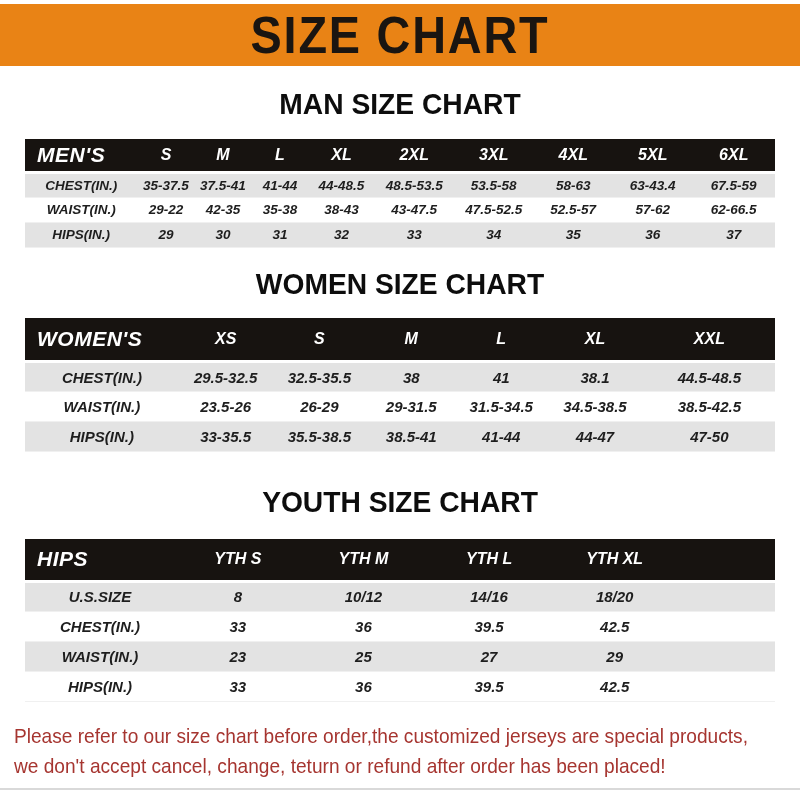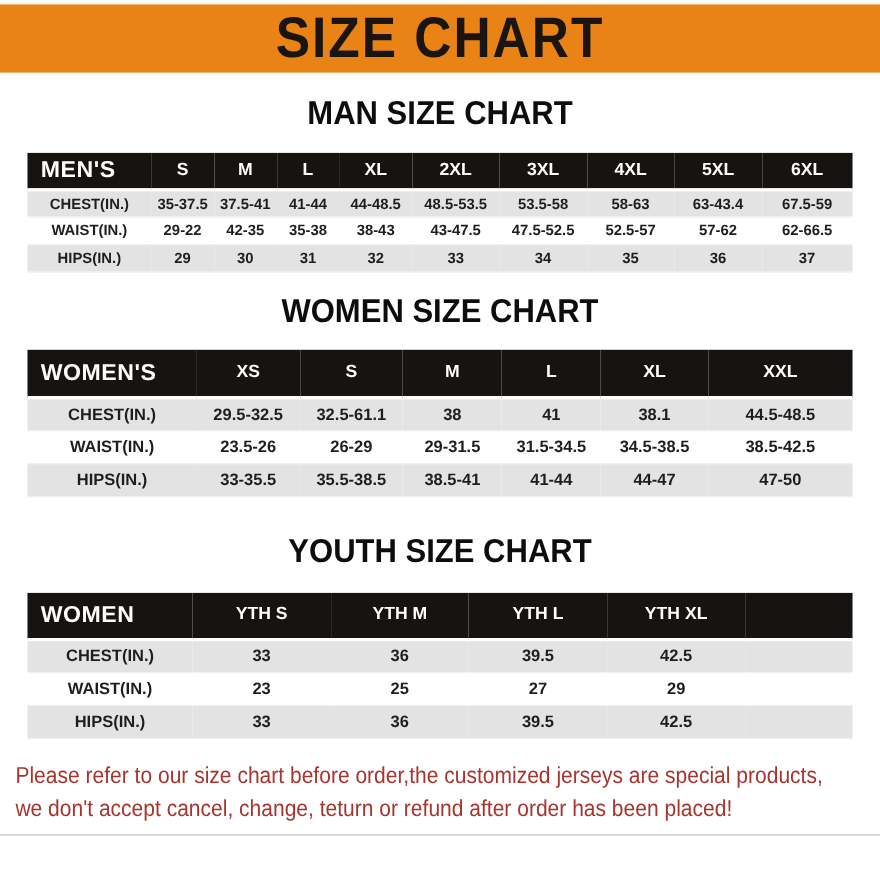--- a/index.html
+++ b/index.html
@@ -27,21 +27,21 @@
   h2.section-heading{
     text-align:center;font-weight:700;color:#0d0d0d;
     font-size:30px;line-height:31px;margin:0;
     transform:scaleX(0.94);white-space:nowrap;
   }
   #men-heading{margin-top:22px;margin-bottom:20px;}
   #women-heading{margin-top:20px;margin-bottom:19px;}
   #youth-heading{margin-top:34px;margin-bottom:22px;}
   
   table.size-table{
-    width:750px;margin:16px auto;border-collapse:collapse;table-layout:fixed;
+    width:750px;margin:16px auto;border-collapse:collapse;table-layout:fixed;font-style:italic;
   }
   table.size-table thead th{
     background:var(--bar);color:#ffffff;font-weight:700;text-align:center;
     padding:0;font-size:16px;
   }
   table.size-table thead th.corner{
     text-align:left;padding-left:12px;font-size:21px;letter-spacing:.5px;
   }
   table.size-table thead tr{border-bottom:3px solid #ffffff;}
   table.size-table tbody tr{border-bottom:1px solid #f0f0f0;}
@@ -166,21 +166,21 @@
           <th>M</th>
           <th>L</th>
           <th>XL</th>
           <th>XXL</th>
         </tr>
       </thead>
     <tbody>
         <tr>
           <td class="rowlabel">CHEST(IN.)</td>
           <td>29.5-32.5</td>
-          <td>32.5-61.1</td>
+          <td>32.5-35.5</td>
           <td>38</td>
           <td>41</td>
           <td>38.1</td>
           <td>44.5-48.5</td>
         </tr>
         <tr>
           <td class="rowlabel">WAIST(IN.)</td>
           <td>23.5-26</td>
           <td>26-29</td>
           <td>29-31.5</td>
@@ -207,30 +207,38 @@
     <colgroup>
       <col style="width:20%">
         <col style="width:16.75%">
         <col style="width:16.75%">
         <col style="width:16.75%">
       <col style="width:16.75%">
         <col style="width:13%">
     </colgroup>
     <thead>
         <tr>
-          <th class="corner">WOMEN</th>
+          <th class="corner">HIPS</th>
           <th>YTH S</th>
           <th>YTH M</th>
           <th>YTH L</th>
           <th>YTH XL</th>
           <th></th>
         </tr>
       </thead>
     <tbody>
         <tr>
+          <td class="rowlabel">U.S.SIZE</td>
+          <td>8</td>
+          <td>10/12</td>
+          <td>14/16</td>
+          <td>18/20</td>
+          <td></td>
+        </tr>
+        <tr>
           <td class="rowlabel">CHEST(IN.)</td>
           <td>33</td>
           <td>36</td>
           <td>39.5</td>
           <td>42.5</td>
           <td></td>
         </tr>
         <tr>
           <td class="rowlabel">WAIST(IN.)</td>
           <td>23</td>

